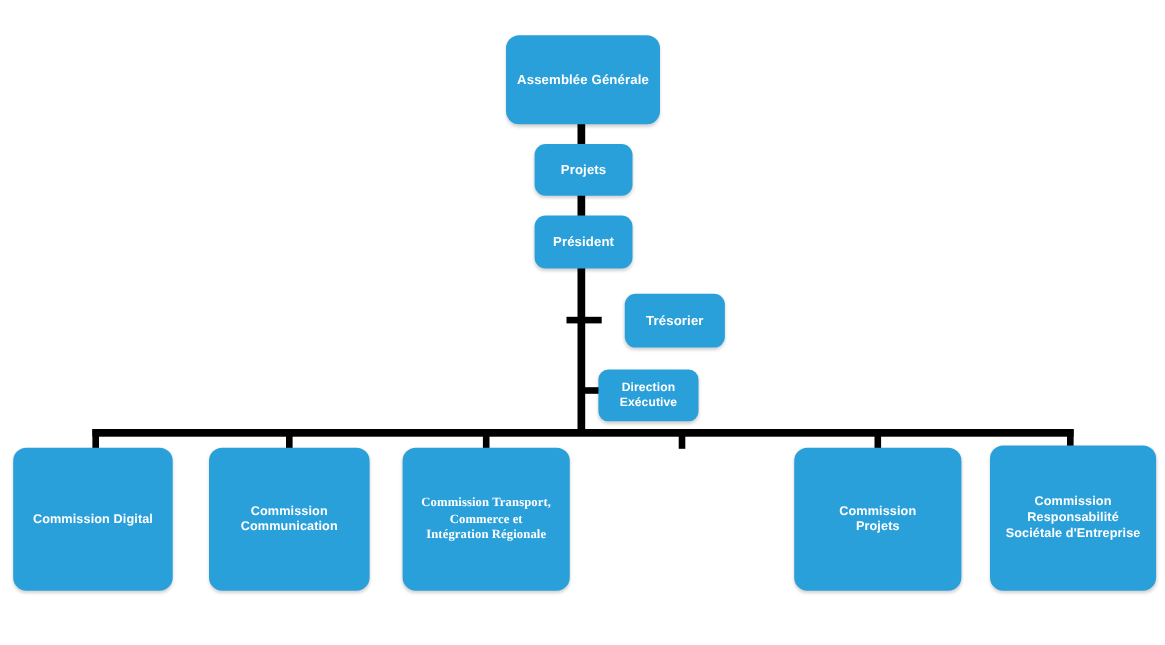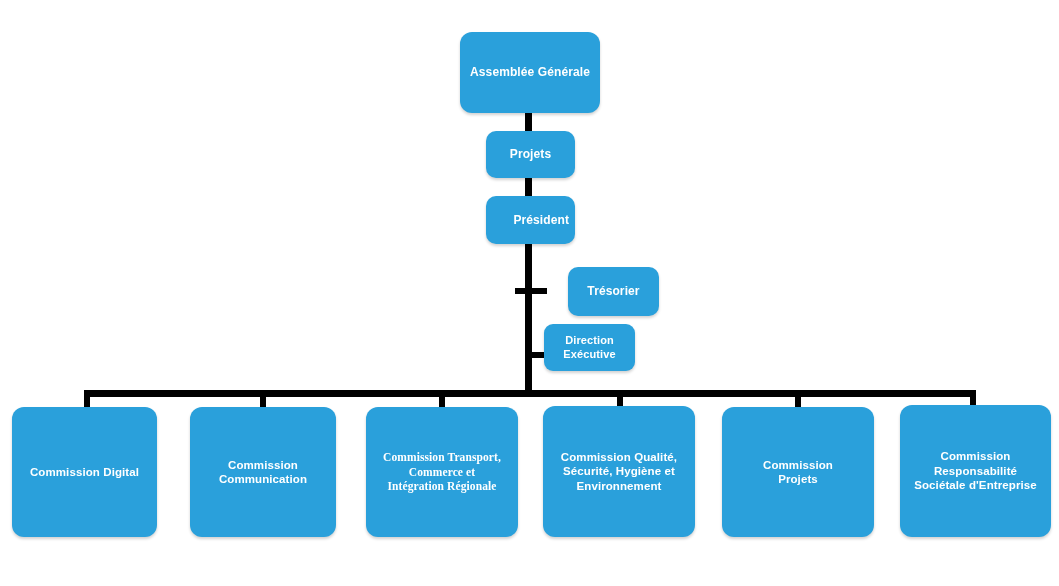--- a/index.html
+++ b/index.html
@@ -81,54 +81,49 @@
   <div class="line" style="left:970px; top:390px; width:6px; height:18px;"></div>
 
   <div class="node size-xl" style="left:460px; top:32px; width:140px; height:81px;">
     <span class="label">Assemblée Générale</span>
   </div>
 
   <div class="node size-md" style="left:486px; top:131px; width:89px; height:47px;">
     <span class="label">Projets</span>
   </div>
 
-  <div class="node size-md" style="left:486px; top:196px; width:89px; height:48px;justify-content:flex-end;">
+  <div class="node size-md" style="left:486px; top:196px; width:89px; height:48px;">
     <span class="label">Président</span>
   </div>
 
 
   <div class="node size-md" style="left:568px; top:267px; width:91px; height:49px;">
     <span class="label">Trésorier</span>
   </div>
 
-  <div class="node size-sm" style="left:544px; top:324px; width:91px; height:47px;">
+  <div class="node size-sm" style="left:544px; top:336px; width:91px; height:47px;">
     <span class="label">Direction
 Exécutive</span>
   </div>
 
   <div class="node size-commission" style="left:12px; top:407px; width:145px; height:130px;align-items:center;">
     <span class="label">Commission Digital</span>
   </div>
 
   <div class="node size-commission" style="left:190px; top:407px; width:146px; height:130px;">
     <span class="label">Commission
 Communication</span>
   </div>
 
   <div class="node size-commission" style="left:366px; top:407px; width:152px; height:130px;font-family:Liberation Serif, serif;">
     <span class="label">Commission Transport,
 Commerce et
 Intégration Régionale</span>
   </div>
 
-  <div class="node size-commission" style="left:543px; top:406px; width:152px; height:131px;">
-    <span class="label">Commission Qualité,
-Sécurité, Hygiène et
-Environnement</span>
-  </div>
 
   <div class="node size-commission" style="left:722px; top:407px; width:152px; height:130px;">
     <span class="label">Commission
 Projets</span>
   </div>
 
   <div class="node size-commission" style="left:900px; top:405px; width:151px; height:132px;">
     <span class="label">Commission
 Responsabilité
 Sociétale d'Entreprise</span>

